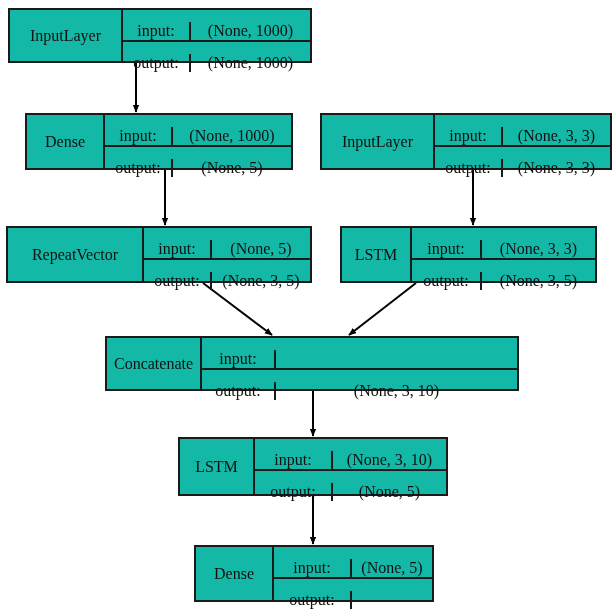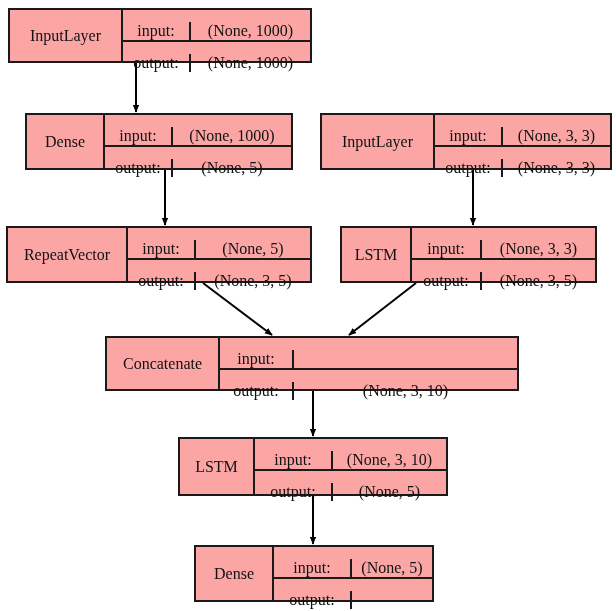--- a/index.html
+++ b/index.html
@@ -12,21 +12,21 @@
     width: 616px;
     height: 611px;
     background: #ffffff;
     font-family: "Liberation Serif", "DejaVu Serif", serif;
     overflow: hidden;
   }
   .node {
     position: absolute;
     box-sizing: border-box;
     border: 2px solid #1a1a1a;
-    background: #fca5a5;
+    background: #14b8a6;
     display: flex;
     flex-direction: row;
     align-items: stretch;
   }
   .node-name {
     box-sizing: border-box;
     display: flex;
     align-items: center;
     justify-content: center;
     border-right: 2px solid #1a1a1a;
@@ -133,21 +133,21 @@
             <div class="cell-label" style="width: 68px;">input:</div>
             <div class="cell-shape">(None, 3, 3)</div>
           </div>
           <div class="node-row bottom">
             <div class="cell-label" style="width: 68px;">output:</div>
             <div class="cell-shape">(None, 3, 3)</div>
           </div>
         </div>
       </div>
       <div class="node" style="left: 6px; top: 226px; width: 306px; height: 57px;">
-        <div class="node-name" style="width: 120px;">RepeatVector</div>
+        <div class="node-name" style="width: 136px;">RepeatVector</div>
         <div class="node-rows">
           <div class="node-row top">
             <div class="cell-label" style="width: 68px;">input:</div>
             <div class="cell-shape">(None, 5)</div>
           </div>
           <div class="node-row bottom">
             <div class="cell-label" style="width: 68px;">output:</div>
             <div class="cell-shape">(None, 3, 5)</div>
           </div>
         </div>
@@ -159,21 +159,21 @@
             <div class="cell-label" style="width: 70px;">input:</div>
             <div class="cell-shape">(None, 3, 3)</div>
           </div>
           <div class="node-row bottom">
             <div class="cell-label" style="width: 70px;">output:</div>
             <div class="cell-shape">(None, 3, 5)</div>
           </div>
         </div>
       </div>
       <div class="node" style="left: 105px; top: 336px; width: 414px; height: 55px;">
-        <div class="node-name" style="width: 113px;">Concatenate</div>
+        <div class="node-name" style="width: 95px;">Concatenate</div>
         <div class="node-rows">
           <div class="node-row top">
             <div class="cell-label" style="width: 74px;">input:</div>
           </div>
           <div class="node-row bottom">
             <div class="cell-label" style="width: 74px;">output:</div>
             <div class="cell-shape">(None, 3, 10)</div>
           </div>
         </div>
       </div>

